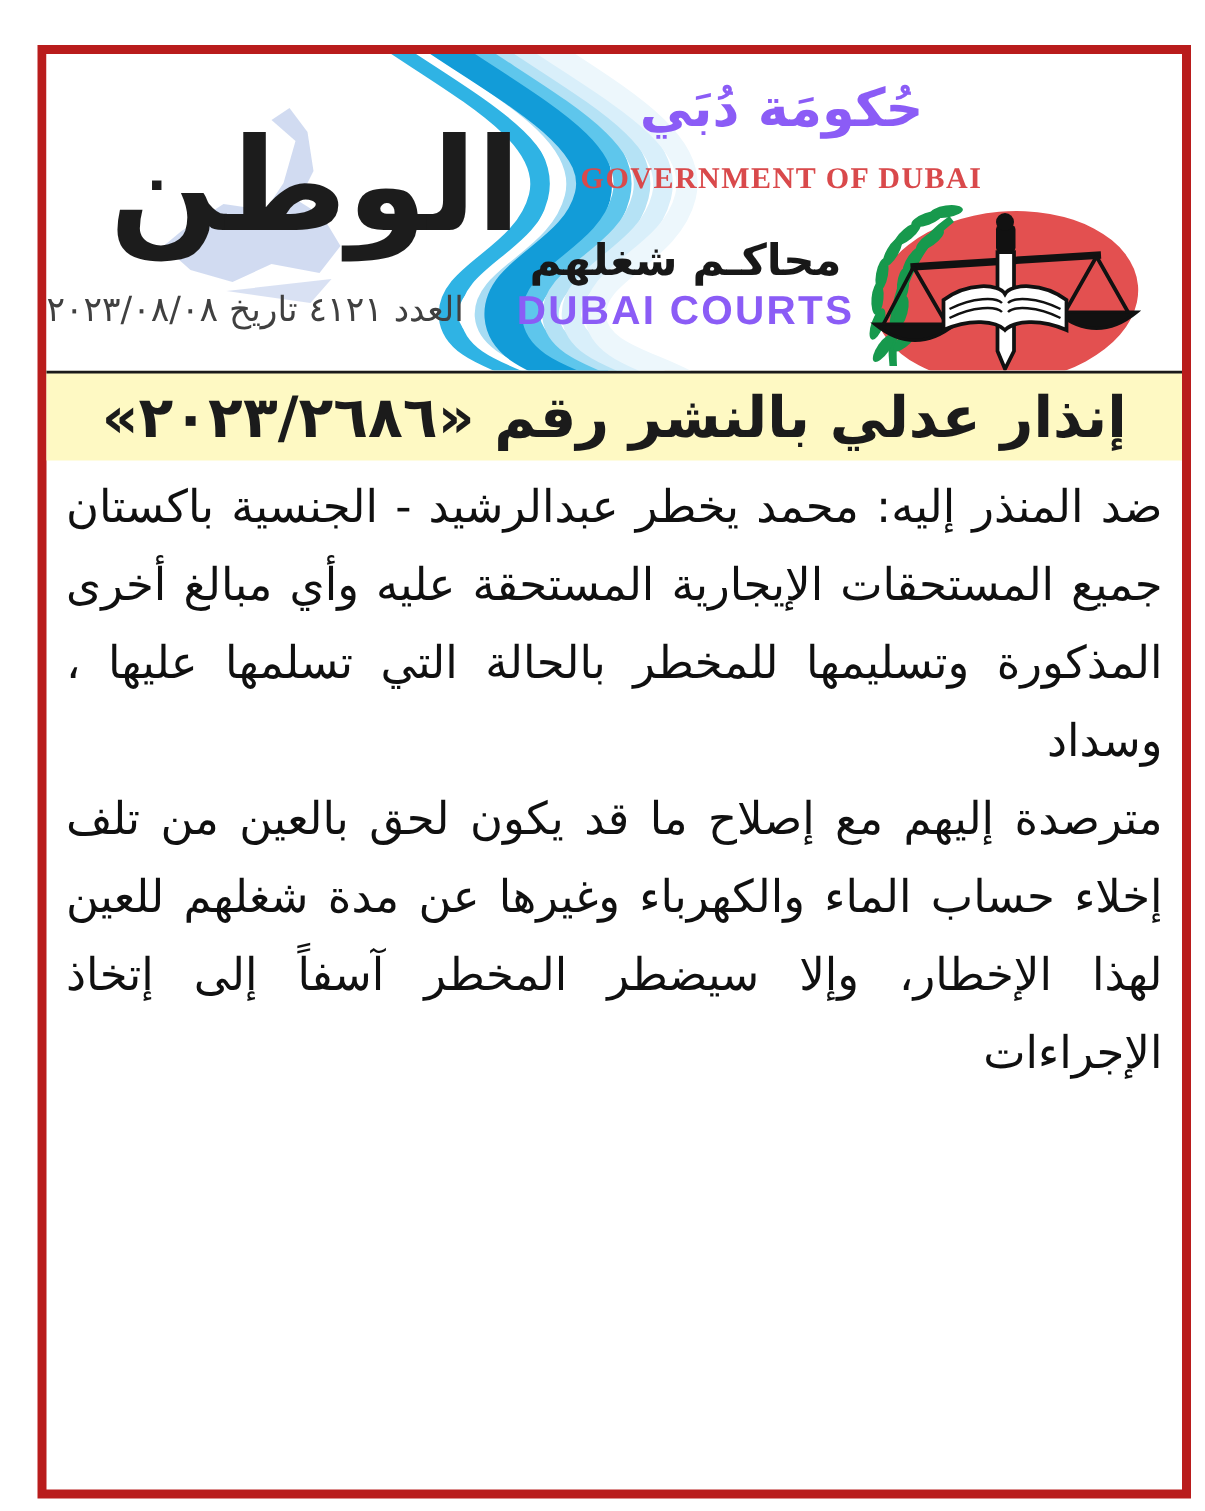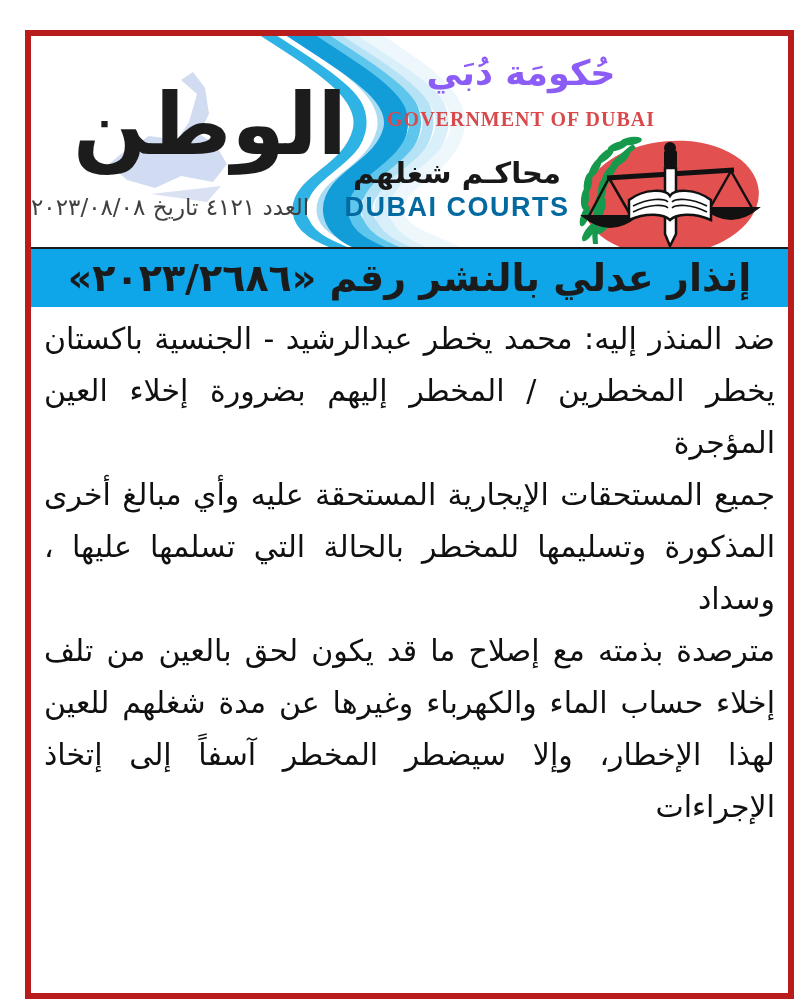--- a/index.html
+++ b/index.html
@@ -27,26 +27,26 @@
     direction:rtl;font-size:35px;font-weight:bold;color:#8b5cf6;line-height:66px;
   }
   .gov-en{
     direction:ltr;font-family:"Liberation Serif",serif;font-weight:bold;
     font-size:20px;color:#d9494b;letter-spacing:1px;line-height:22px;margin-top:2px;
   }
   .courts-block{position:absolute;left:310px;top:118px;width:232px;text-align:center;}
   .courts-ar{direction:rtl;font-size:29px;font-weight:bold;color:#181818;line-height:38px;}
   .courts-en{
     direction:ltr;font-family:"Liberation Sans",sans-serif;font-weight:bold;
-    font-size:27px;color:#0369a1;letter-spacing:1.5px;line-height:30px;
+    font-size:27px;color:#8b5cf6;letter-spacing:1.5px;line-height:30px;
   }
   .seal-svg{position:absolute;left:540px;top:100px;}
   
   .title-bar{
-    height:58px;background:#0ea5e9;border-top:2px solid #1a1a1a;
+    height:58px;background:#fef9c3;border-top:2px solid #1a1a1a;
     display:flex;align-items:center;justify-content:center;
   }
   .title-text{
     direction:rtl;font-size:38px;font-weight:bold;color:#1b1b1b;white-space:nowrap;
   }
   
   .notice-body{padding:6px 13px 0 13px;direction:rtl;color:#101010;}
   .warner-line{font-size:30px;line-height:54px;text-align:right;}
   .jline{font-size:30px;line-height:52px;text-align:justify;text-align-last:justify;}
 </style>
@@ -129,22 +129,21 @@
     </svg>
   </div>
 
   <div class="title-bar">
     <div class="title-text">إنذار عدلي بالنشر رقم «٢٠٢٣/٢٦٨٦»</div>
   </div>
 
   <div class="notice-body">
 
     <div class="jline">ضد المنذر إليه: محمد يخطر عبدالرشيد - الجنسية باكستان</div>
-    <div class="jline">يخطر المخطرين / المخطر إليهم بضرورة إخلاء العين المؤجرة</div>
     <div class="jline">جميع المستحقات الإيجارية المستحقة عليه وأي مبالغ أخرى</div>
     <div class="jline">المذكورة وتسليمها للمخطر بالحالة التي تسلمها عليها ، وسداد</div>
-    <div class="jline">مترصدة بذمته مع إصلاح ما قد يكون لحق بالعين من تلف</div>
+    <div class="jline">مترصدة إليهم مع إصلاح ما قد يكون لحق بالعين من تلف</div>
     <div class="jline">إخلاء حساب الماء والكهرباء وغيرها عن مدة شغلهم للعين</div>
     <div class="jline">لهذا الإخطار، وإلا سيضطر المخطر آسفاً إلى إتخاذ الإجراءات</div>
 
   </div>
 
 </div>
 
 </body></html>

